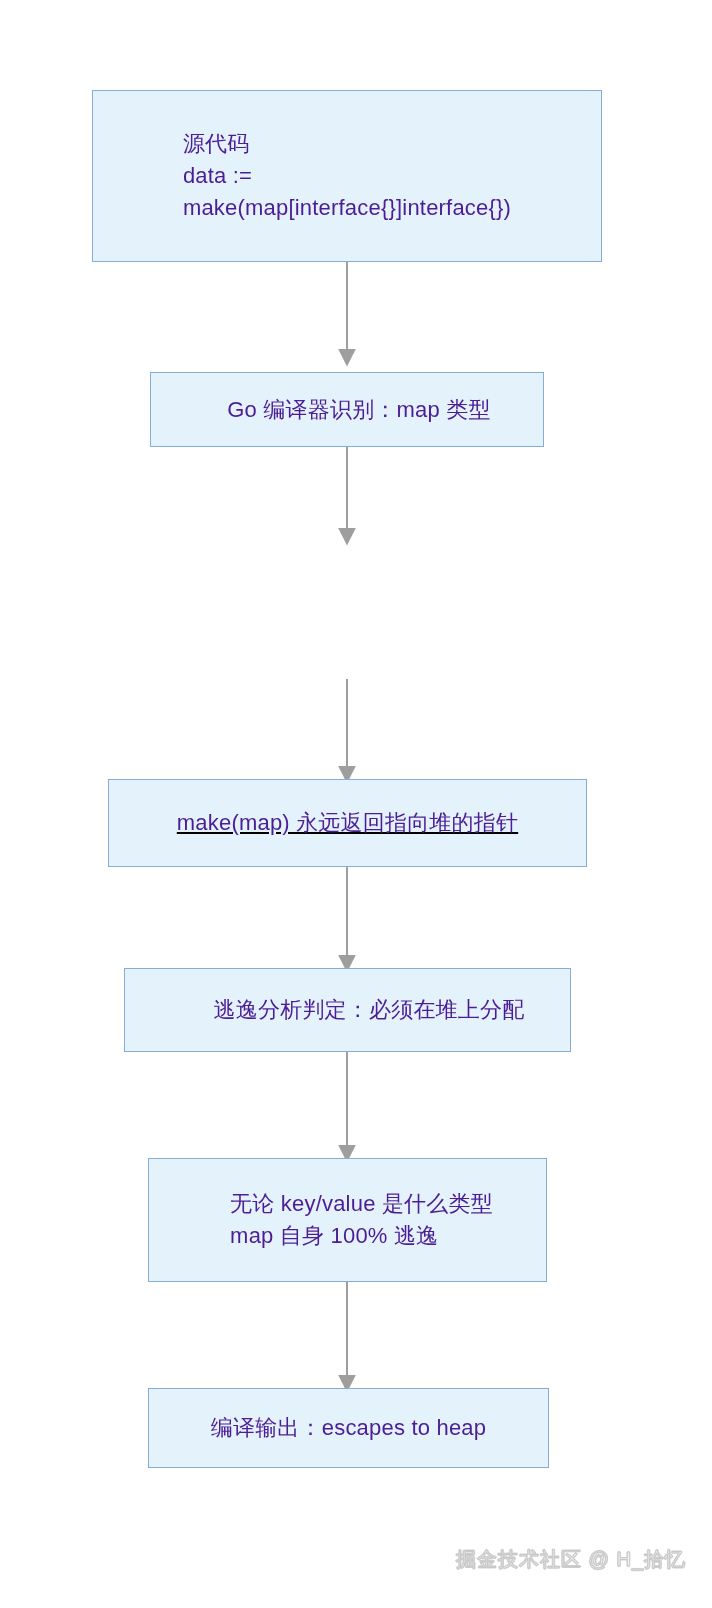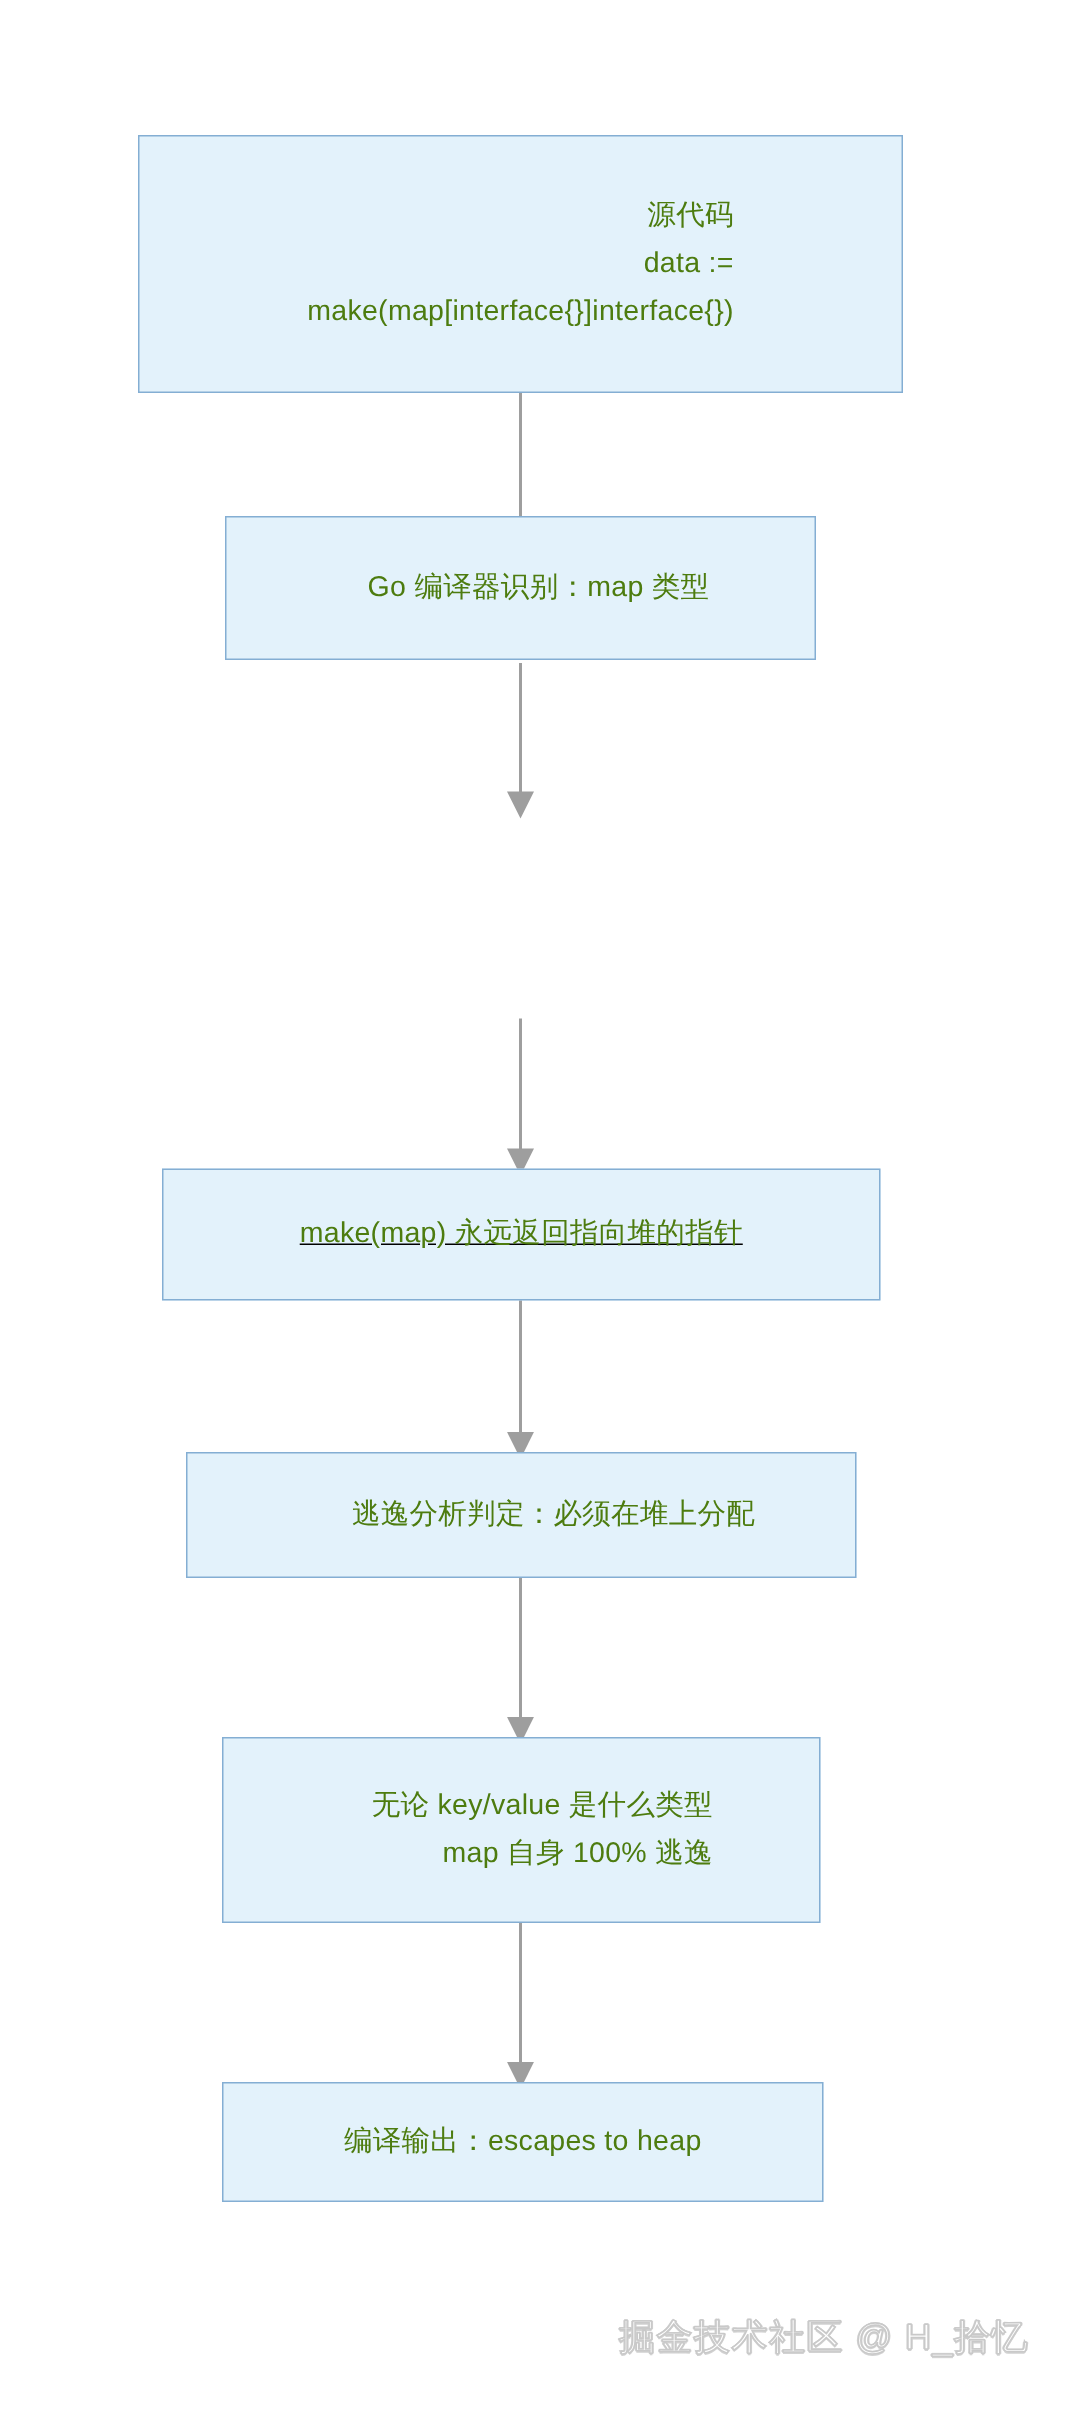--- a/index.html
+++ b/index.html
@@ -38,45 +38,45 @@
     position: absolute;
     box-sizing: border-box;
     background: #e3f2fb;
     border: 1.6px solid #84aed3;
     display: flex;
     align-items: center;
     justify-content: center;
     z-index: 2;
   }
   .node-label {
-    color: #4d7c0f;
-    font-size: 19px;
+    color: #4c1d95;
+    font-size: 22px;
     line-height: 32px;
-    text-align: right;
+    text-align: left;
     letter-spacing: 0.2px;
     white-space: pre-line;
     padding: 0 14px;
   }
 
   
   #node-1 { left: 92px;  top: 90px;   width: 510px; height: 172px; }
-  #node-2 { left: 150px; top: 344px;  width: 394px; height: 96px; padding-left: 24px;  }
+  #node-2 { left: 150px; top: 372px;  width: 394px; height: 75px; padding-left: 24px;  }
   #node-3 { left: 93px;  top: 541px;  width: 509px; height: 138px; }
   #node-4 { left: 108px; top: 779px;  width: 479px; height: 88px; text-decoration: underline;  }
   #node-5 { left: 124px; top: 968px;  width: 447px; height: 84px; padding-left: 43px;  }
   #node-6 { left: 148px; top: 1158px; width: 399px; height: 124px; padding-left: 28px; }
   #node-7 { left: 148px; top: 1388px; width: 401px; height: 80px;  }
 
   
   #watermark {
     position: absolute;
     right: 26px;
     top: 1545px;
     z-index: 3;
-    font-size: 24px;
+    font-size: 20px;
     line-height: 28px;
     letter-spacing: 1px;
     color: #ffffff;
     -webkit-text-stroke: 1px #c9c9c9;
     text-shadow:
       -1px 0 #d2d2d2, 1px 0 #d2d2d2,
       0 -1px #d2d2d2, 0 1px #d2d2d2;
     white-space: nowrap;
     user-select: none;
   }

